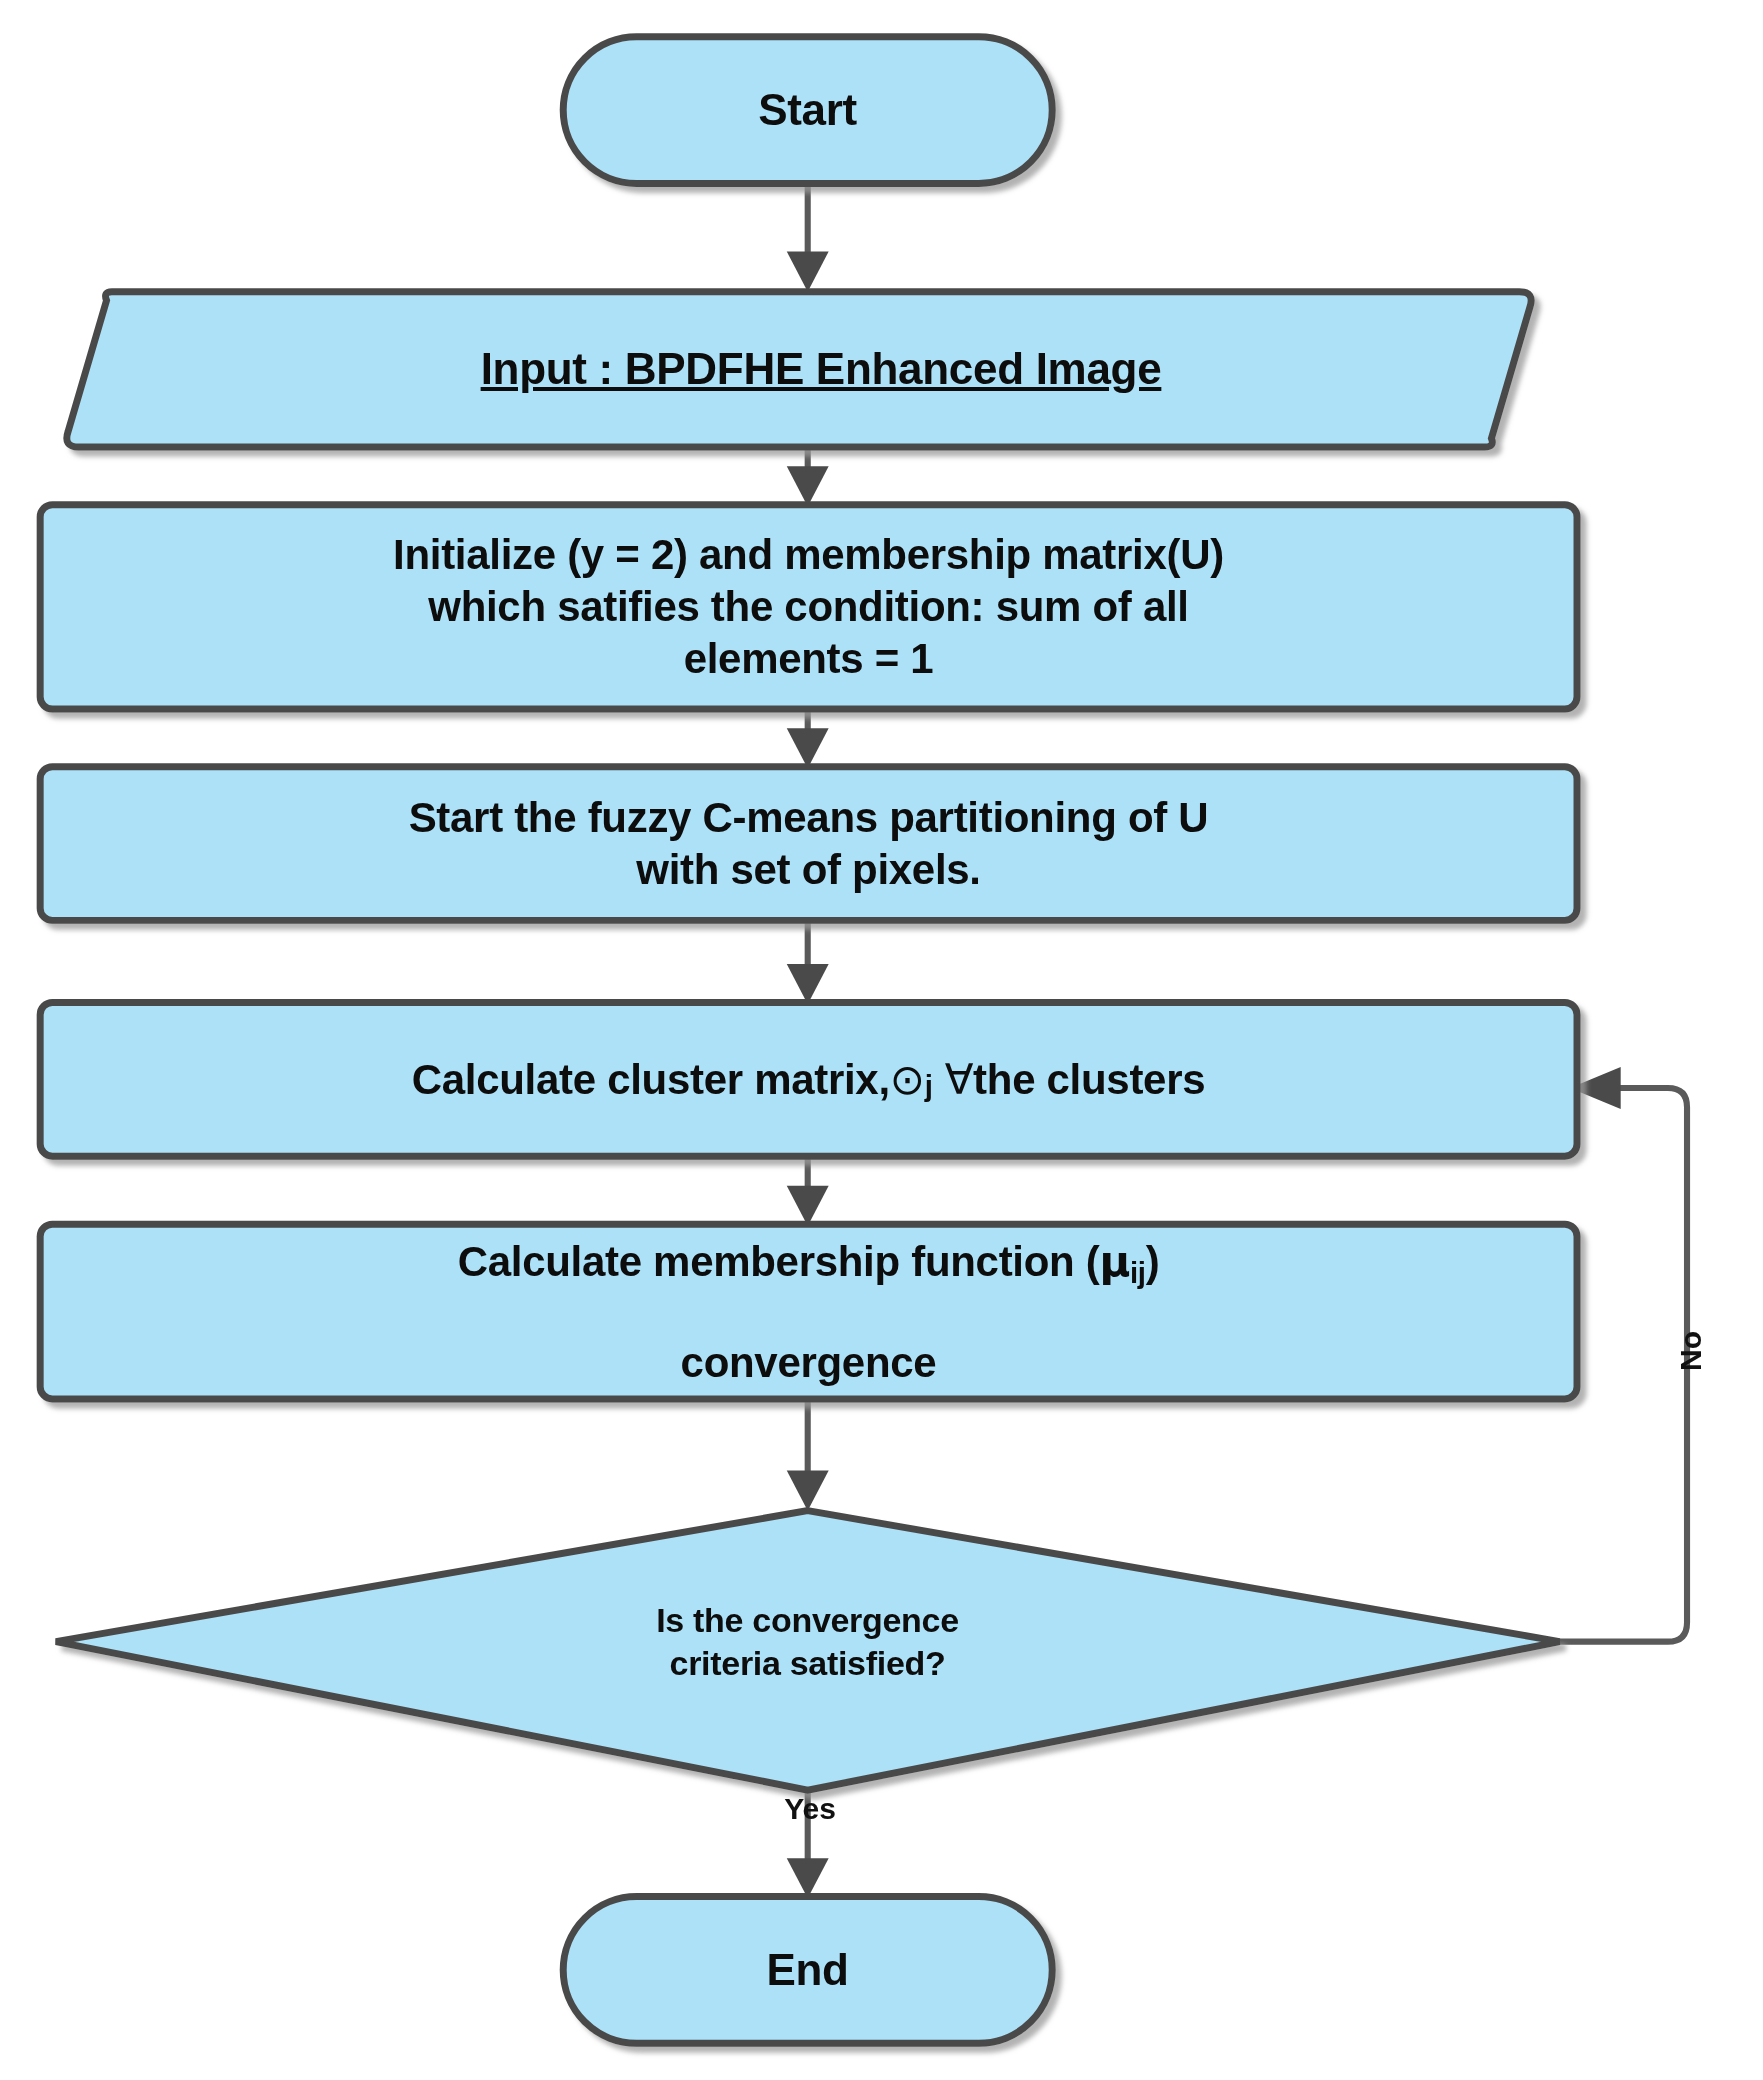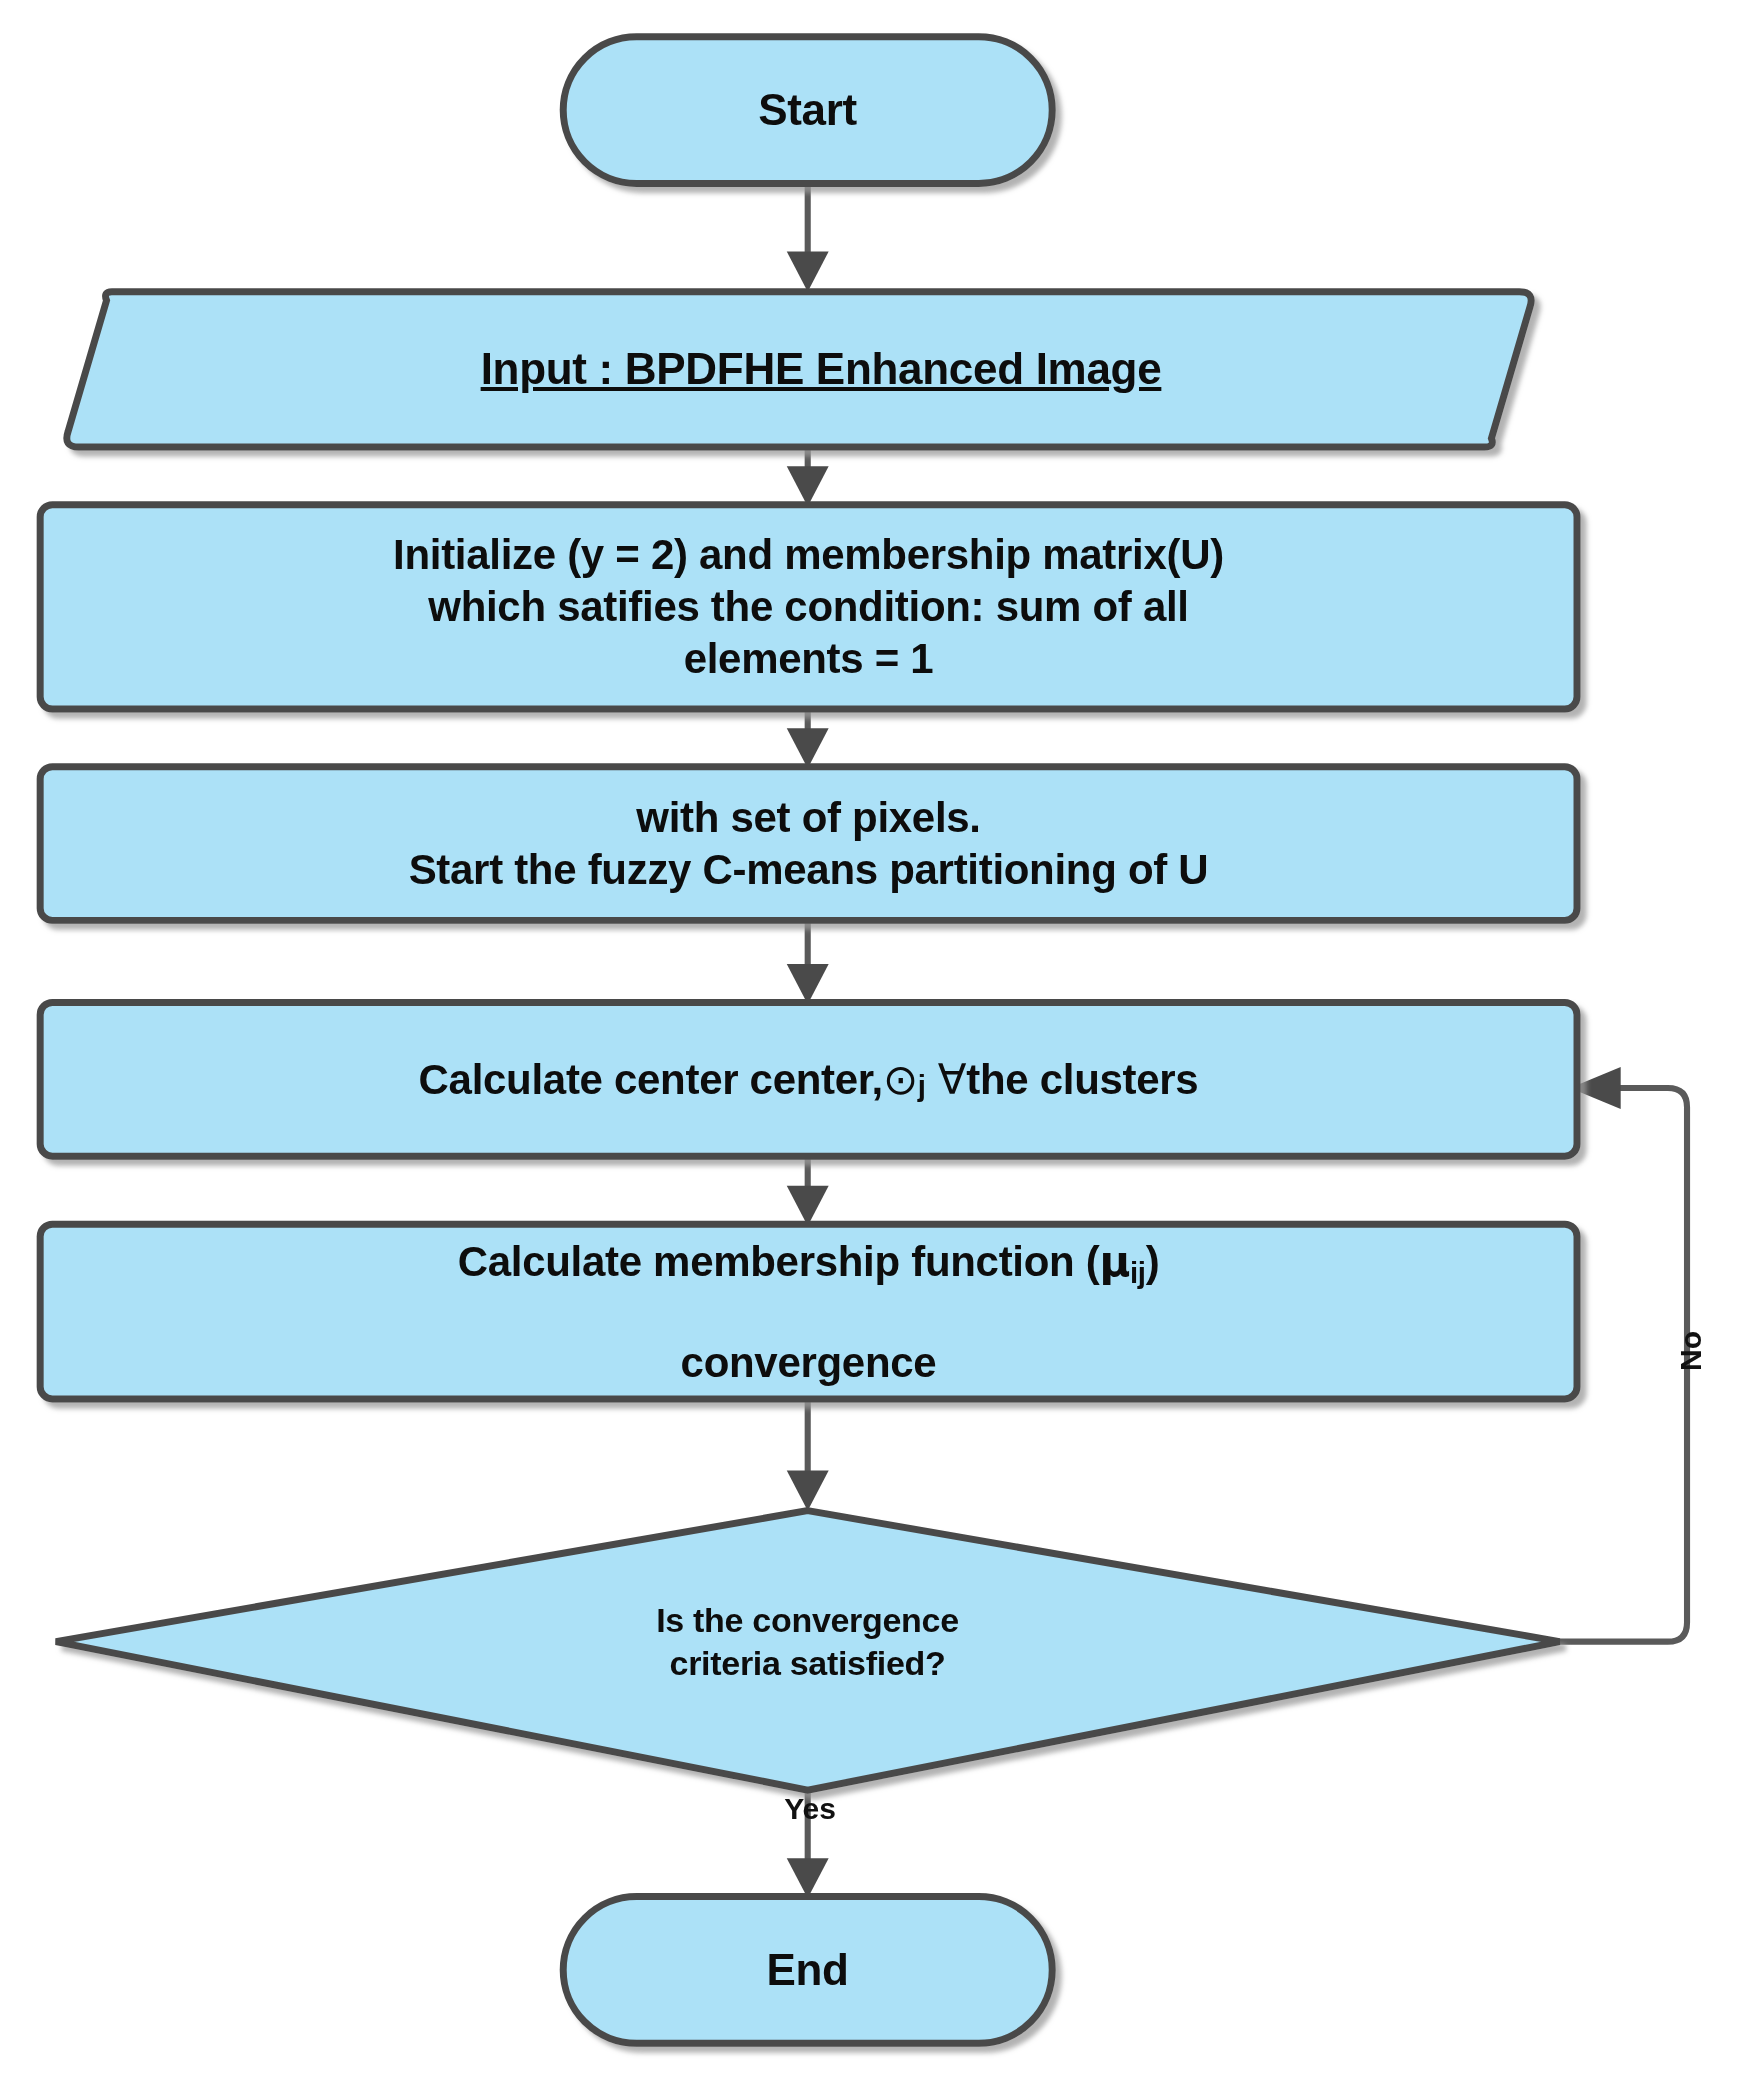--- a/index.html
+++ b/index.html
@@ -137,26 +137,26 @@
 
   <div class="node-label lbl-io" style="left:105px; top:292px; width:1432px; height:155px;">Input : BPDFHE Enhanced Image</div>
 
   <div class="node-label lbl-process" style="left:40px; top:505px; width:1537px; height:204px; flex-direction:column;">
     <span>Initialize (y = 2) and membership matrix(U)</span>
     <span>which satifies the condition: sum of all</span>
     <span>elements = 1</span>
   </div>
 
   <div class="node-label lbl-process" style="left:40px; top:767px; width:1537px; height:154px; flex-direction:column;">
+    <span>Start the fuzzy C-means partitioning of U</span>
     <span>with set of pixels.</span>
-    <span>Start the fuzzy C-means partitioning of U</span>
   </div>
 
   <div class="node-label lbl-process" style="left:40px; top:1003px; width:1537px; height:154px;">
-    <span>Calculate center center, </span><span class="sym-op">⊙</span><sub>j</sub><span style="display:inline-block;width:12.2px;"></span><span class="sym-op">∀</span><span> the clusters</span>
+    <span>Calculate cluster matrix, </span><span class="sym-op">⊙</span><sub>j</sub><span style="display:inline-block;width:12.2px;"></span><span class="sym-op">∀</span><span> the clusters</span>
   </div>
 
   <div class="node-label lbl-process" style="left:40px; top:1225px; width:1537px; height:175px; flex-direction:column;gap:48px;">
     <span><span>Calculate membership function (</span><span class="sym-mu">μ</span><sub>ij</sub><span>)</span></span>
     <span>convergence</span>
   </div>
 
   <div class="node-label lbl-decision" style="left:371px; top:1563px; width:873px; height:157px; flex-direction:column;">
     <span>Is the convergence</span>
     <span>criteria satisfied?</span>

